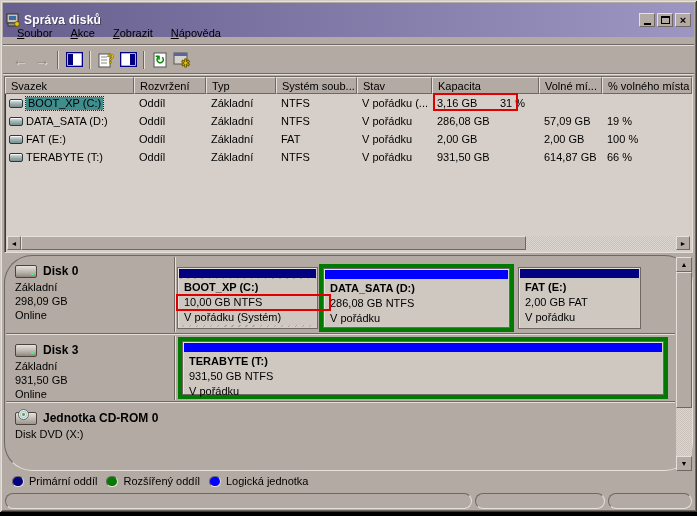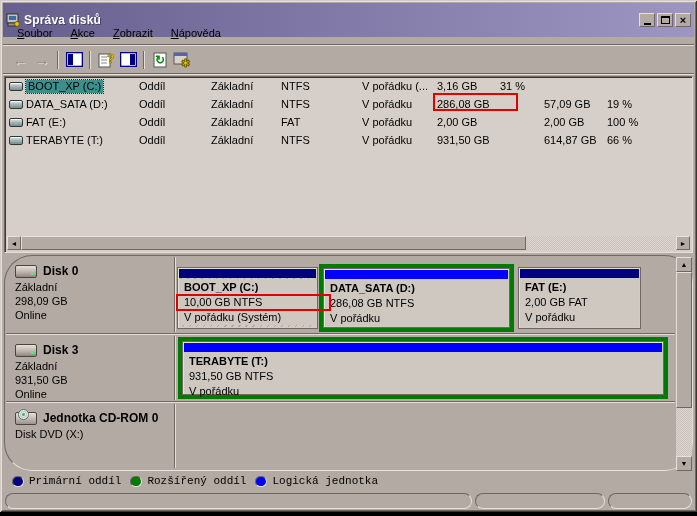--- a/index.html
+++ b/index.html
@@ -95,21 +95,21 @@
   .hatched{background-image:repeating-linear-gradient(135deg,#d2cbc4 0 4px,#aaa39c 4px 5px);}
   .green-wrap{position:absolute; border:4px solid var(--green); background:var(--face);}
   .green-wrap .part-block{position:absolute; left:0; top:0; right:0; bottom:0;}
   
   #vscroll{position:absolute; left:671px; top:1px; width:16px; height:214px; display:flex; flex-direction:column;}
   #vscroll .sb-btn{width:16px;height:15px;}
   #vscroll .sb-track{width:16px;}
   #vthumb{position:absolute; left:0; top:0; width:16px; height:136px; background:var(--face);}
   
   #legend{position:absolute; left:4px; top:472px; width:689px; height:18px; display:flex; align-items:center; padding-left:8px;}
-  .leg-item{display:flex; align-items:center; margin-right:9px;font-family:Liberation Mono, monospace;}
+  .leg-item{display:flex; align-items:center; margin-right:9px;}
   .leg-sq{width:12px; height:11px; margin-right:5px;}
   #statusbar{position:absolute; left:0px; top:491px; width:697px; height:20px;}
   .status-seg{position:absolute; top:2px; height:16px; background:var(--face);}
   
   .anno{position:absolute; border:2px solid var(--red); z-index:50; pointer-events:none;}
   #anno-list{left:433px; top:93px; width:85px; height:18px;}
   #anno-block{left:176px; top:294px; width:155px; height:17px;}
   svg{display:block;}
 </style>
 </head>
@@ -187,20 +187,30 @@
       <svg width="18" height="16" viewBox="0 0 18 16">
         <rect x="1" y="1" width="13" height="11" fill="#d8d2cc" stroke="#555"></rect>
         <rect x="1" y="1" width="13" height="3" fill="#5a62a8"></rect>
         <text x="8" y="15" font-size="11" font-weight="bold" fill="#e8c80a" stroke="#6b5a00" stroke-width="0.5">✱</text>
       </svg>
     </span>
   </div>
   <div class="hgroove" style="top:73px"></div>
 
   <div id="volume-pane" class="deep-sunken">
+    <div id="vheader">
+      <span class="hcell raised c0">Svazek</span>
+      <span class="hcell raised c1">Rozvržení</span>
+      <span class="hcell raised c2">Typ</span>
+      <span class="hcell raised c3">Systém soub...</span>
+      <span class="hcell raised c4">Stav</span>
+      <span class="hcell raised c5">Kapacita</span>
+      <span class="hcell raised c6">Volné mí...</span>
+      <span class="hcell raised c7">% volného místa</span>
+    </div>
 
     <div class="vrow">
       <span class="name-wrap">
           <span class="drive-ico"></span>
           <span class="sel-label">BOOT_XP (C:)</span>
         </span>
       <span class="vcell c1">Oddíl</span>
       <span class="vcell c2">Základní</span>
       <span class="vcell c3">NTFS</span>
       <span class="vcell c4">V pořádku (...</span>
@@ -322,21 +332,21 @@
               <div class="part-name">TERABYTE  (T:)</div>
               <div class="part-line">931,50 GB NTFS</div>
               <div class="part-line">V pořádku</div>
             </div>
           </div>
         </div>
       </div>
     </div>
     <div class="row-sep" style="top:145px;"></div>
 
-    <div class="disk-row" style="top:148px; height:64px;">
+    <div class="disk-row" style="top:148px; height:64px;flex-direction:column;">
       <div class="disk-panel">
         <div class="disk-head">
           <span class="cd-ico"></span>
           <span class="disk-name">Jednotka CD-ROM 0</span>
         </div>
         <div class="disk-line">Disk DVD (X:)</div>
         <div class="disk-line">&nbsp;</div>
       </div>
       <div class="panel-div"></div>
       <div class="part-area"></div>

